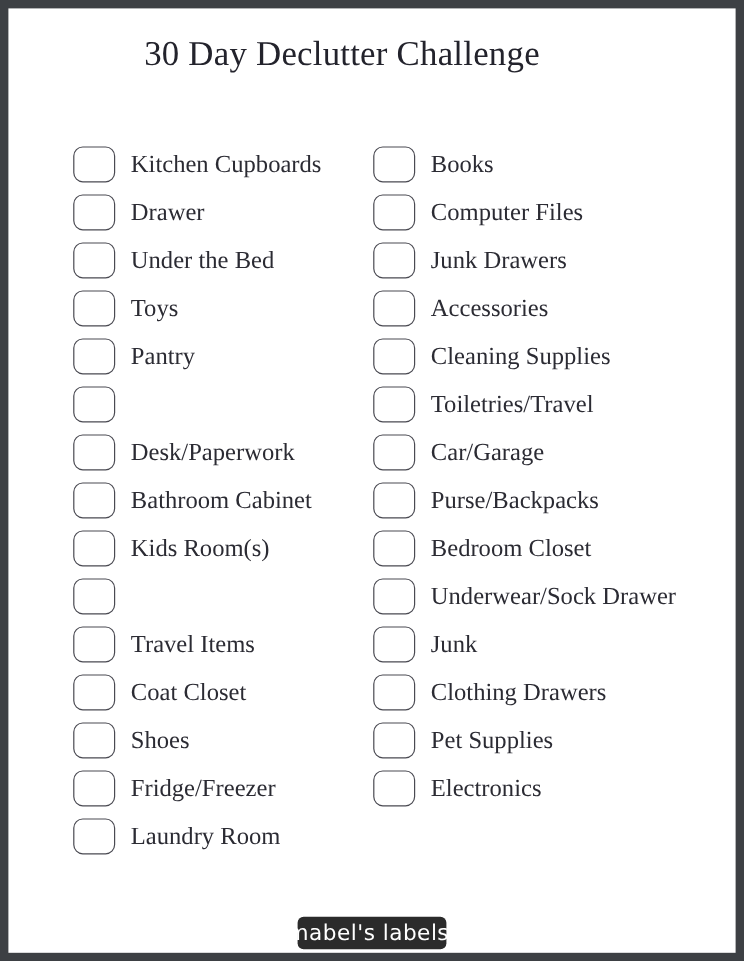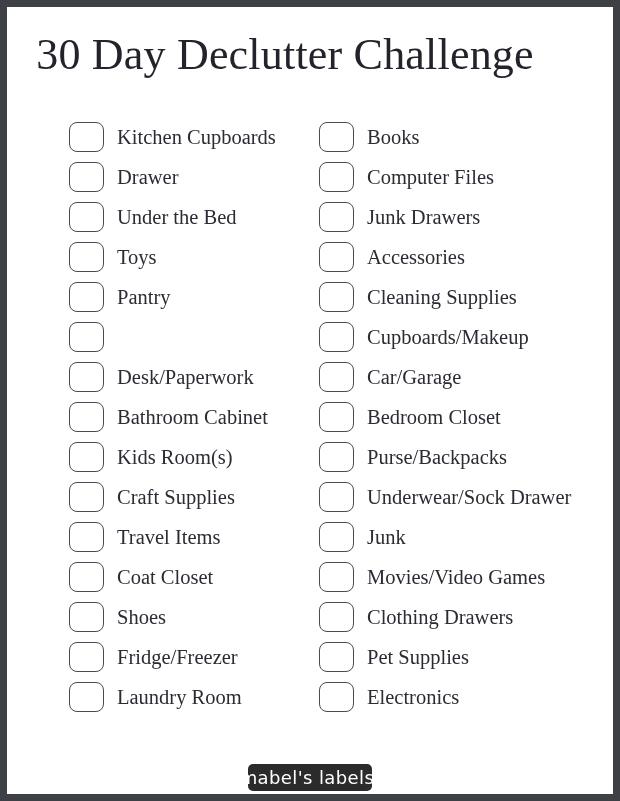--- a/index.html
+++ b/index.html
@@ -27,31 +27,31 @@
   }
 
   
   .title {
     position:absolute;
     left:0;
     top:22px;
     width:556px;
     text-align:center;
     font-family:"Liberation Serif", "DejaVu Serif", serif;
-    font-size:44px;
+    font-size:29px;
     font-weight:400;
     letter-spacing:0.2px;
     color:#23232c;
     white-space:nowrap;
   }
 
   
   .checklist {
     position:absolute;
-    left:16px;
+    left:8px;
     top:110px;
     width:486px;
     height:610px;
   }
 
   .column {
     position:absolute;
     top:0;
   }
   .column.left  { left:46px;  width:250px; }
@@ -146,21 +146,20 @@
         <div class="row">
           <div class="checkbox"></div>
           <div class="row-label">Bathroom Cabinet</div>
         </div>
         <div class="row">
           <div class="checkbox"></div>
           <div class="row-label">Kids Room(s)</div>
         </div>
         <div class="row">
           <div class="checkbox"></div>
-          <div class="row-label">Craft Supplies</div>
         </div>
         <div class="row">
           <div class="checkbox"></div>
           <div class="row-label">Travel Items</div>
         </div>
         <div class="row">
           <div class="checkbox"></div>
           <div class="row-label">Coat Closet</div>
         </div>
         <div class="row">
@@ -192,45 +191,41 @@
         <div class="row">
           <div class="checkbox"></div>
           <div class="row-label">Accessories</div>
         </div>
         <div class="row">
           <div class="checkbox"></div>
           <div class="row-label">Cleaning Supplies</div>
         </div>
         <div class="row">
           <div class="checkbox"></div>
-          <div class="row-label">Cupboards/Makeup</div>
+          <div class="row-label">Toiletries/Travel</div>
         </div>
         <div class="row">
           <div class="checkbox"></div>
           <div class="row-label">Car/Garage</div>
         </div>
         <div class="row">
           <div class="checkbox"></div>
+          <div class="row-label">Purse/Backpacks</div>
+        </div>
+        <div class="row">
+          <div class="checkbox"></div>
           <div class="row-label">Bedroom Closet</div>
         </div>
         <div class="row">
           <div class="checkbox"></div>
-          <div class="row-label">Purse/Backpacks</div>
-        </div>
-        <div class="row">
-          <div class="checkbox"></div>
           <div class="row-label">Underwear/Sock Drawer</div>
         </div>
         <div class="row">
           <div class="checkbox"></div>
           <div class="row-label">Junk</div>
-        </div>
-        <div class="row">
-          <div class="checkbox"></div>
-          <div class="row-label">Movies/Video Games</div>
         </div>
         <div class="row">
           <div class="checkbox"></div>
           <div class="row-label">Clothing Drawers</div>
         </div>
         <div class="row">
           <div class="checkbox"></div>
           <div class="row-label">Pet Supplies</div>
         </div>
         <div class="row">

